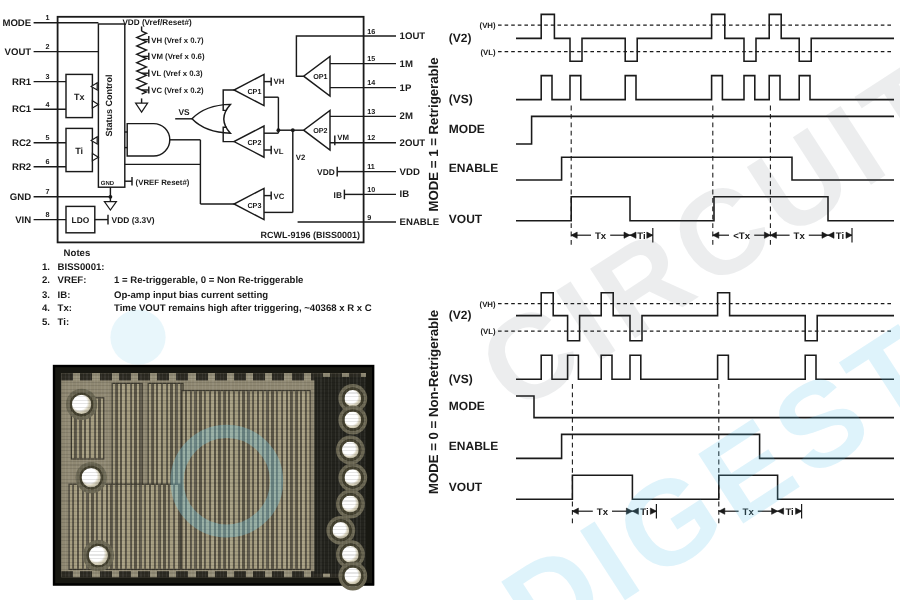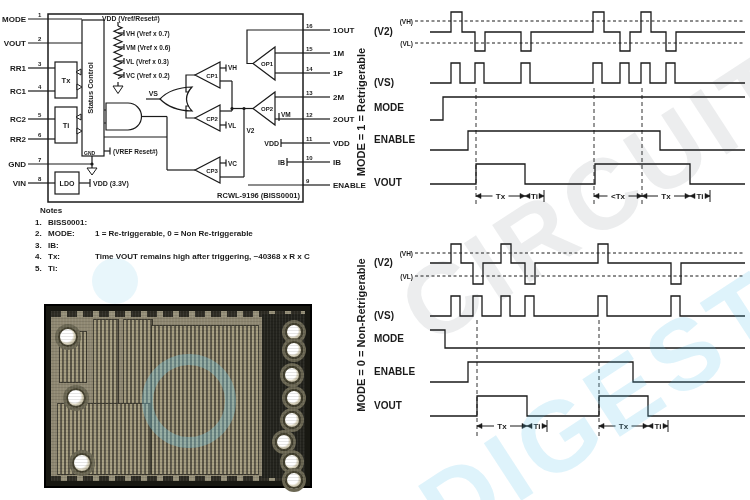--- a/index.html
+++ b/index.html
@@ -5,21 +5,21 @@
   html,body{margin:0;padding:0;background:#fff;}
   #canvas{position:relative;width:750px;height:500px;background:#fff;overflow:hidden;
           font-family:"Liberation Sans",sans-serif;color:#1a1a1a;}
   svg{position:absolute;}
   svg text{font-family:"Liberation Sans",sans-serif;fill:#1a1a1a;}
   .s{stroke:#1a1a1a;stroke-width:1.2;fill:none;}
   .sw15{stroke-width:1.5;}
   .wf{fill:#fff;stroke:#1a1a1a;stroke-width:1;}
   
   #notes{position:absolute;left:35px;top:205px;width:330px;font-size:8px;font-weight:bold;line-height:11.5px;}
-  #notes .ttl{margin-left:5px;}
+  #notes .ttl{margin-left:18px;}
   #notes .row{display:grid;grid-template-columns:13px 47px auto;}
   
   #die{position:absolute;left:44px;top:304px;width:268px;height:184px;background:#181812;
        box-shadow:inset 0 0 0 2px #000;}
   #die-inner{position:absolute;left:7px;top:7px;right:7px;bottom:7px;background:#8f8872;}
   .stripe{position:absolute;background:repeating-linear-gradient(90deg,#a69e81 0 2px,#5a5546 2px 4px);
           border:1px solid #3c392e;}
   .bondrow{position:absolute;left:0;top:0;width:100%;height:6px;
            background:repeating-linear-gradient(90deg,#2e2c24 0 10px,#97917a 10px 16px);}
   .bondrow.bot{top:auto;bottom:0;height:5px;}
@@ -208,26 +208,27 @@
 
   <div id="notes">
     <div class="ttl">Notes</div>
     <div id="notes-list">
         <div class="row">
           <span>1.</span>
           <span>BISS0001:</span>
         </div>
         <div class="row">
           <span>2.</span>
-          <span>MODE:</span>
+          <span>VREF:</span>
           <span>1 = Re-triggerable, 0 = Non Re-triggerable</span>
         </div>
         <div class="row">
           <span>3.</span>
           <span>IB:</span>
+          <span>Op-amp input bias current setting</span>
         </div>
         <div class="row">
           <span>4.</span>
           <span>Tx:</span>
           <span>Time VOUT remains high after triggering, ~40368 x R x C</span>
         </div>
         <div class="row">
           <span>5.</span>
           <span>Ti:</span>
         </div>

